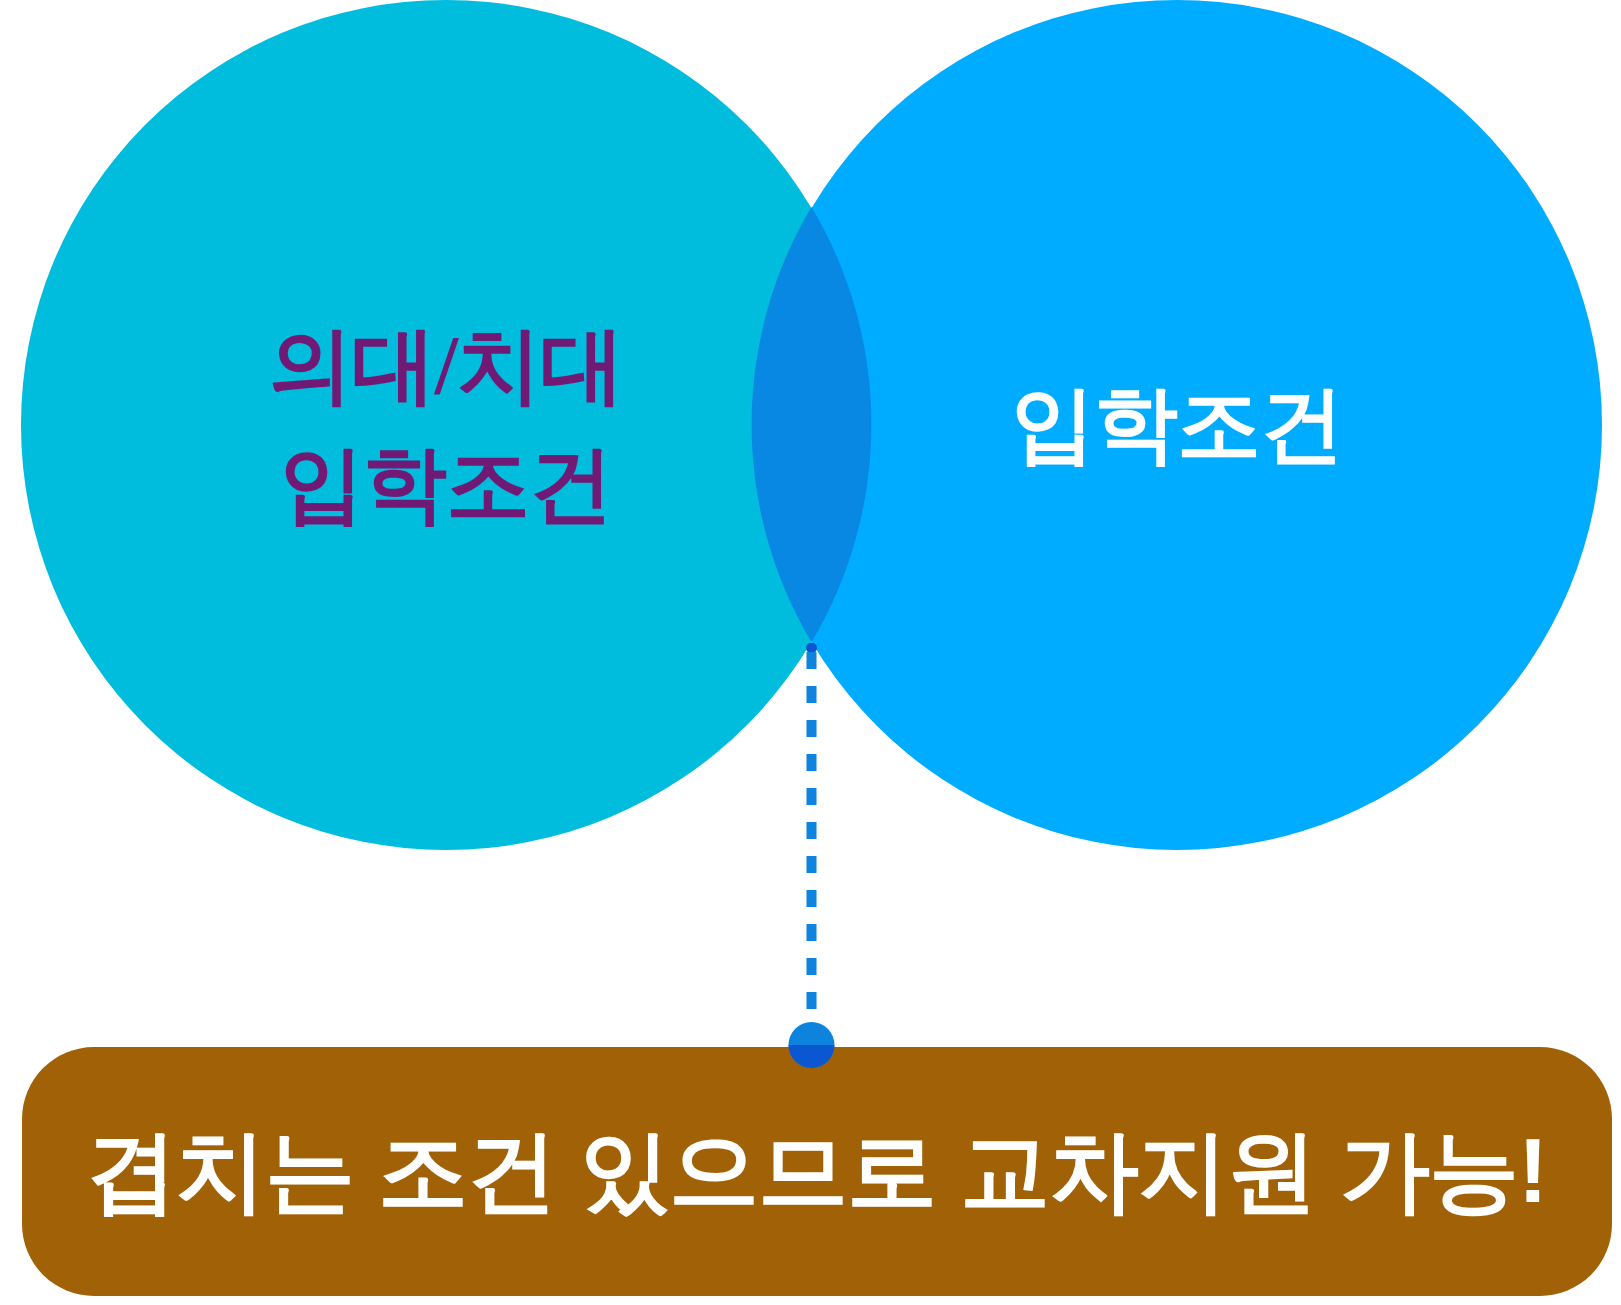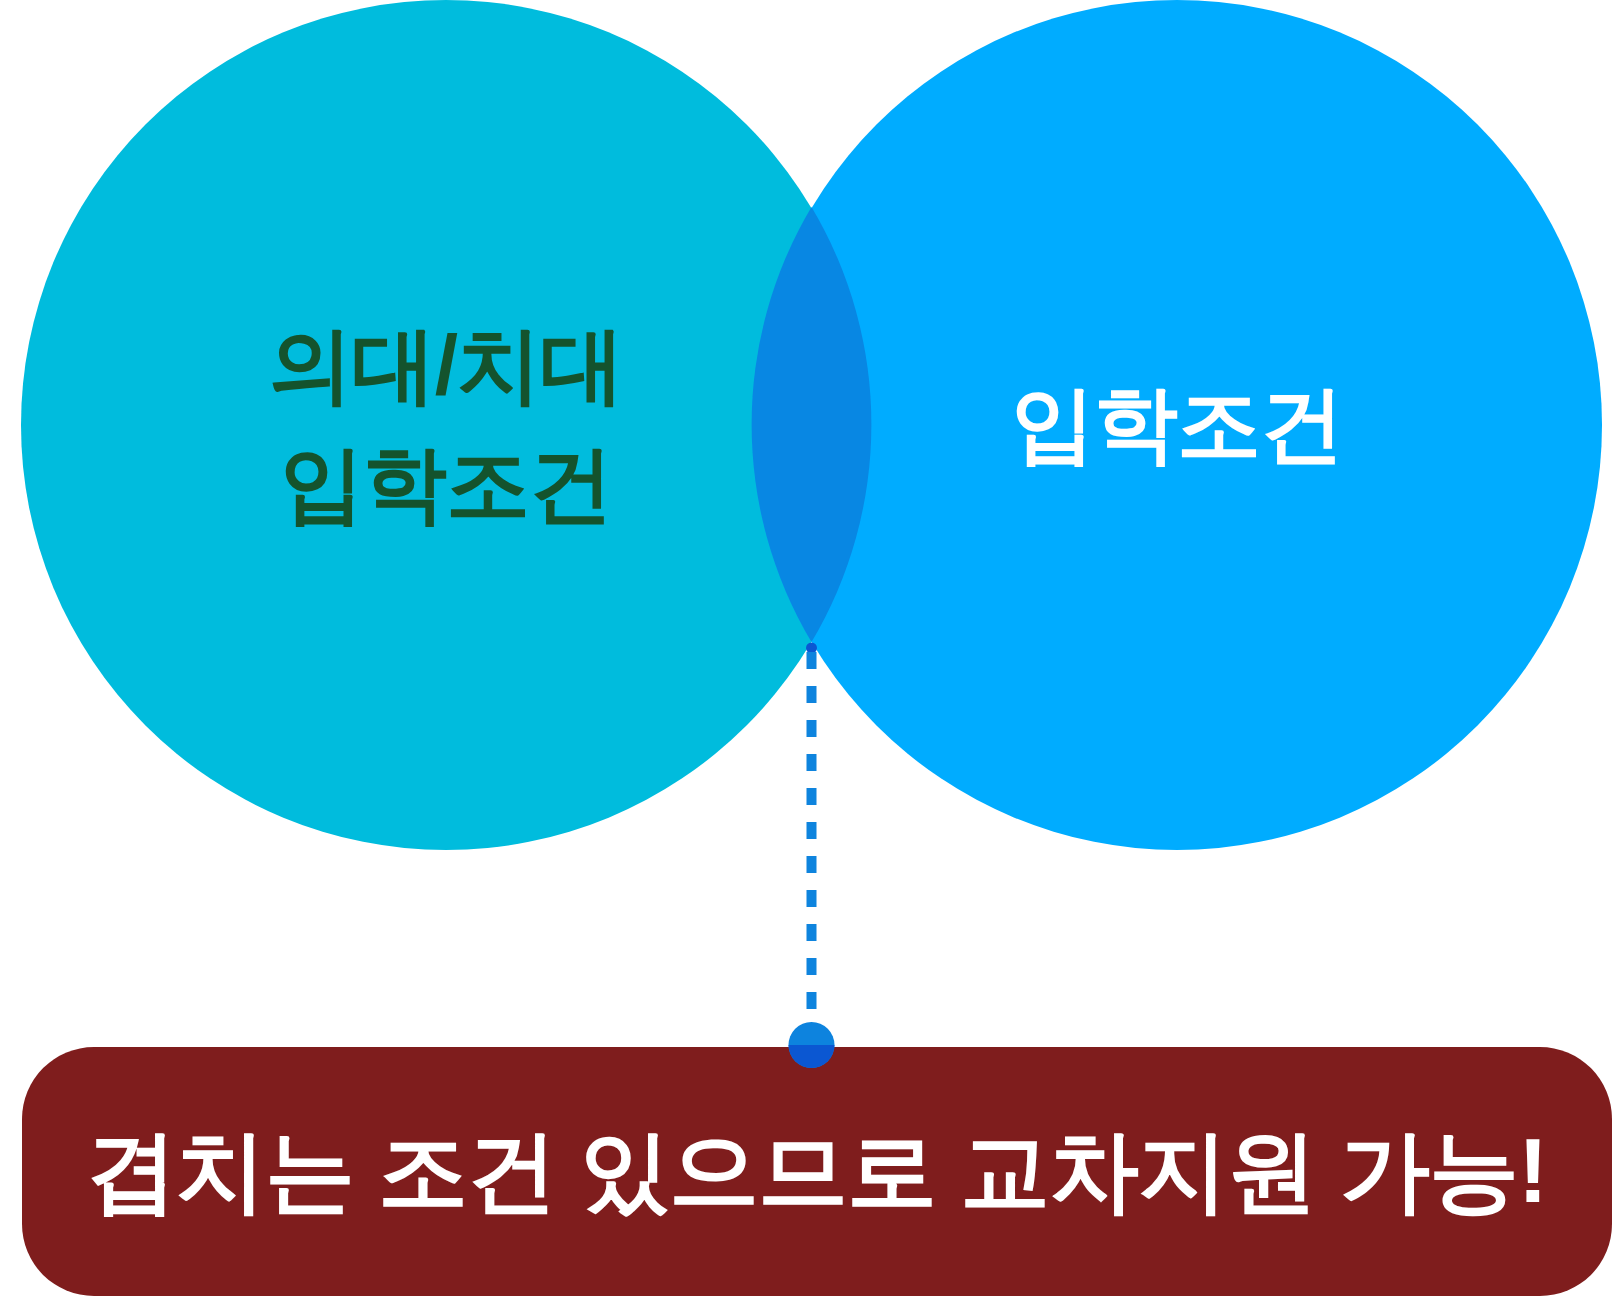--- a/index.html
+++ b/index.html
@@ -60,33 +60,33 @@
     z-index: 3;
     pointer-events: none;
   }
 </style>
 </head>
 <body>
 
 <div class="canvas" style="background-color: rgb(255, 255, 255);">
 
   <div class="circle circle-left" style="background-color: rgb(0, 188, 221);">
-    <div class="circle-label" style="color: #14532d;">
+    <div class="circle-label" style="color: #701a75; font-family: Liberation Serif, serif;">
       <span>의대/치대</span>
       <span>입학조건</span>
     </div>
   </div>
 
   <div class="circle circle-right" style="background-color: rgb(0, 172, 255);">
     <div class="circle-label" style="color: rgb(255, 255, 255);">
       <span>입학조건</span>
     </div>
   </div>
 
-  <div class="banner" style="background-color: #7f1d1d;">
+  <div class="banner" style="background-color: #a16207;">
     <span class="banner-text" style="color: rgb(255, 255, 255);">겹치는 조건 있으므로 교차지원 가능!</span>
   </div>
 
   <svg class="overlay" viewBox="0 0 1621 1305" xmlns="http://www.w3.org/2000/svg">
     <path d="M 811.5 207 A 425 425 0 0 1 811.5 642 A 425 425 0 0 1 811.5 207 Z" style="fill: rgb(8, 135, 227);"></path>
     <circle cx="811.5" cy="648" r="5.5" style="fill: rgb(11, 87, 210);"></circle>
     <line x1="811.5" y1="652" x2="811.5" y2="1020" stroke-width="10" stroke-dasharray="17 17" style="stroke: rgb(14, 132, 222);"></line>
     <circle cx="811.5" cy="1045" r="23" style="fill: rgb(13, 131, 222);"></circle>
     <path d="M 788.5 1045 A 23 23 0 0 0 834.5 1045 Z" style="fill: rgb(11, 87, 210);"></path>
   </svg>

